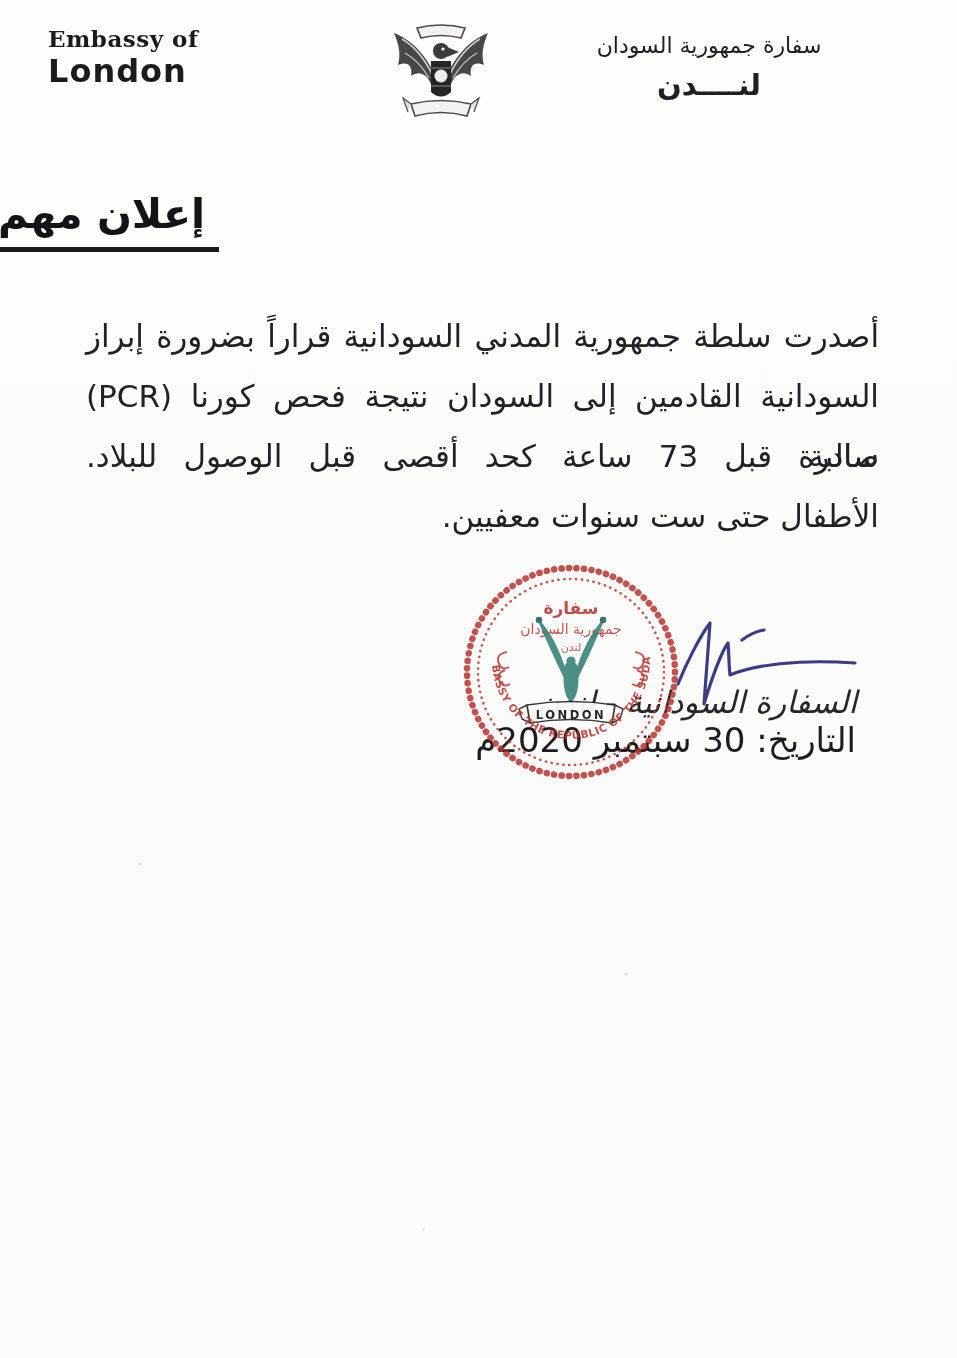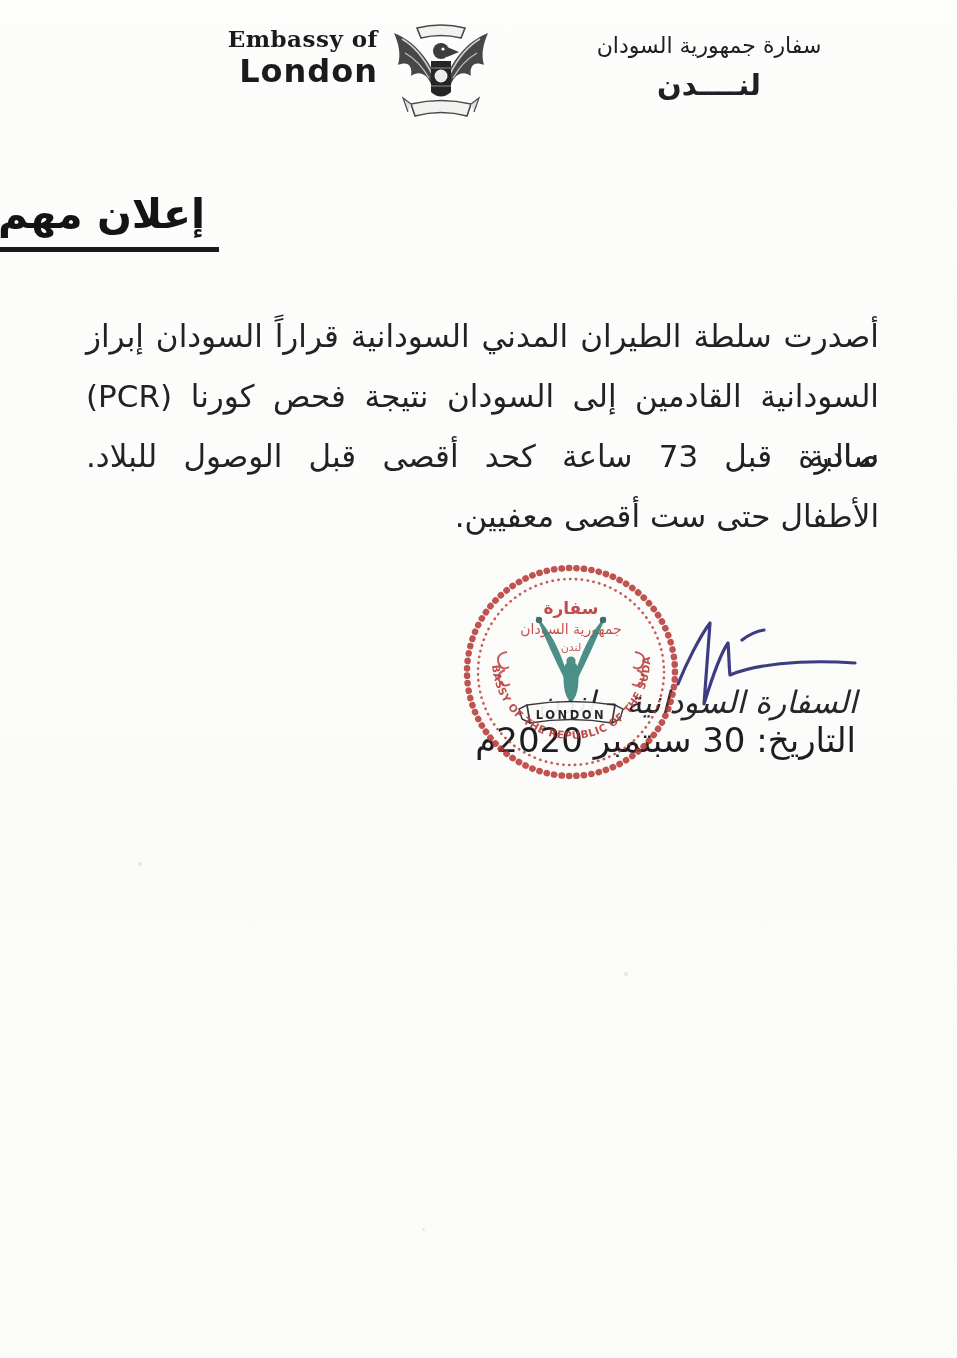--- a/index.html
+++ b/index.html
@@ -10,21 +10,21 @@
     height: 1358px;
     margin: 0 auto;
     background: linear-gradient(180deg, #fdfdfc 0%, #fbfbfa 60%, #fcfcfb 100%);
     overflow: hidden;
     font-family: "DejaVu Sans", sans-serif;
     color: #232327;
   }
   
   .lh-en {
     position: absolute; left: 48px; top: 26px; width: 330px;
-    text-align: right; color: #1b1b1d;
+    text-align: left; color: #1b1b1d;
   }
   .lh-en .en1, .lh-en .en2 {
     font-family: "DejaVu Serif", serif;
     font-weight: bold; font-size: 23px; line-height: 25px;
     letter-spacing: 0.5px;
   }
   .lh-en .en3 {
     font-family: "DejaVu Sans", sans-serif;
     font-weight: bold; font-size: 32px; line-height: 36px; margin-top: 2px;
     letter-spacing: 1px;
@@ -110,24 +110,24 @@
   <div class="lh-ar">
     <div class="ar1">سفارة جمهورية السودان</div>
     <div class="ar2">لنــــدن</div>
   </div>
 
   <div class="title-wrap">
     <span class="doc-title">إعلان مهم</span>
   </div>
 
   <div class="body-text">
-    <div class="bl j">أصدرت سلطة الطيران المدني السودانية قراراً السودان إبراز</div>
+    <div class="bl j">أصدرت سلطة جمهورية المدني السودانية قراراً بضرورة إبراز</div>
     <div class="bl j">السودانية القادمين إلى السودان نتيجة فحص كورنا (PCR) سالبة</div>
     <div class="bl j">صادرة قبل 73 ساعة كحد أقصى قبل الوصول للبلاد.</div>
-    <div class="bl r">الأطفال حتى ست أقصى معفيين.</div>
+    <div class="bl r">الأطفال حتى ست سنوات معفيين.</div>
   </div>
 
   <div class="stamp">
     <svg viewBox="0 0 232 232" width="232" height="232" aria-hidden="true">
 
       <circle cx="116" cy="116" r="104" fill="none" stroke="#b5322d" stroke-width="6.5" stroke-dasharray="0.3 7.2" stroke-linecap="round" opacity="0.9"></circle>
 
       <circle cx="116" cy="116" r="93" fill="none" stroke="#b5322d" stroke-width="2.6" stroke-dasharray="0.3 5.6" stroke-linecap="round" opacity="0.85"></circle>
 
       <text x="116" y="58" text-anchor="middle" direction="rtl" font-family="DejaVu Sans, sans-serif" font-size="17" font-weight="bold" fill="#b5322d" opacity="0.92">سفارة</text>

